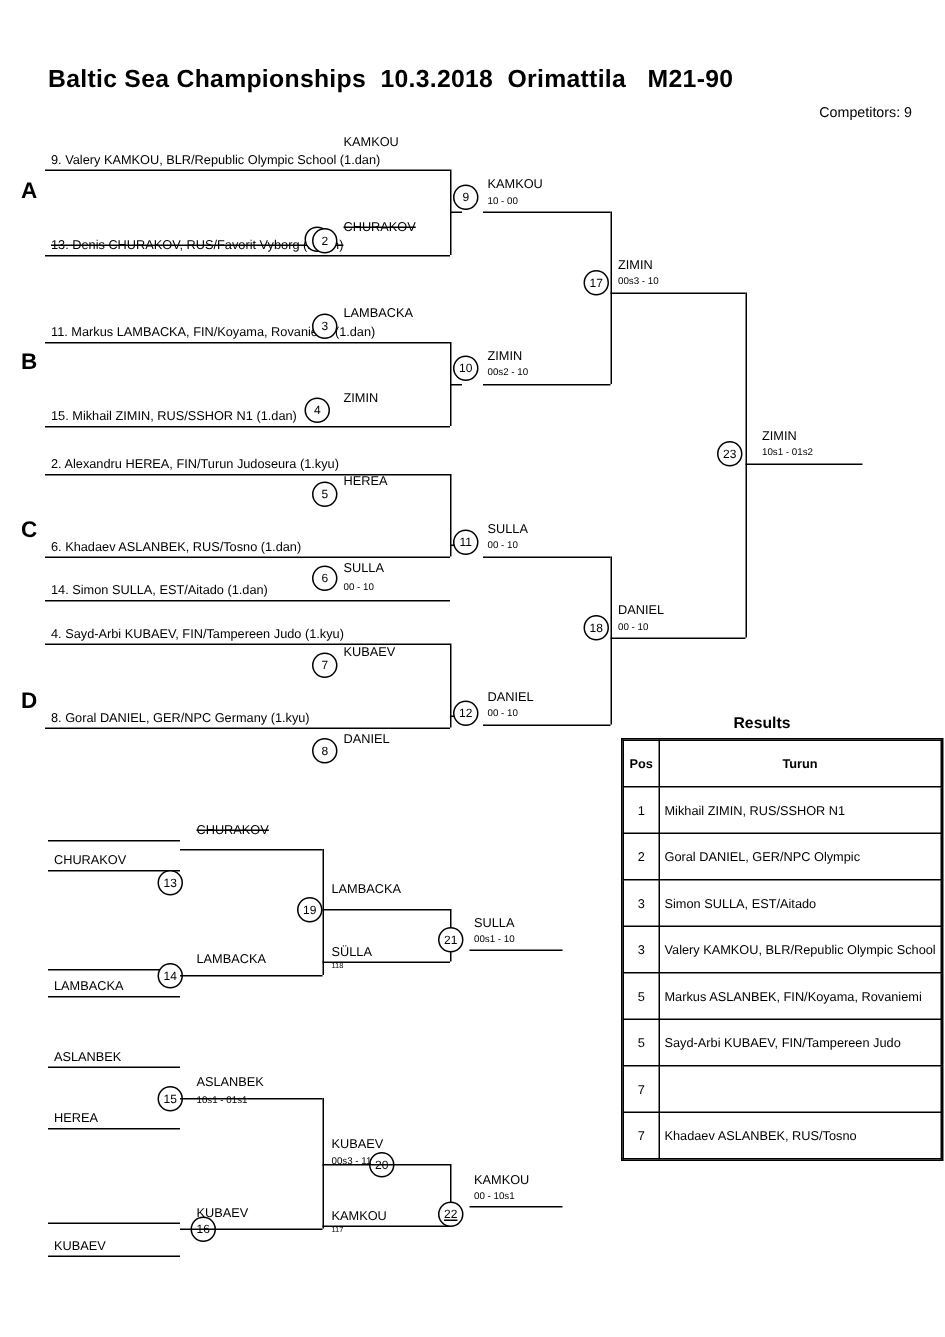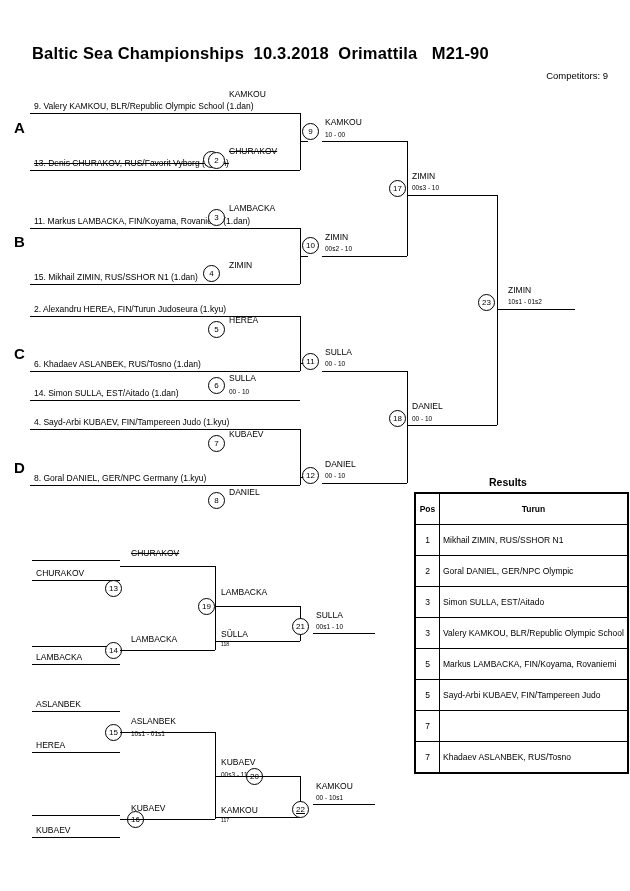--- a/index.html
+++ b/index.html
@@ -316,21 +316,21 @@
         <tr>
           <td class="pos">3</td>
           <td class="nm">Simon SULLA, EST/Aitado</td>
         </tr>
         <tr>
           <td class="pos">3</td>
           <td class="nm">Valery KAMKOU, BLR/Republic Olympic School</td>
         </tr>
         <tr>
           <td class="pos">5</td>
-          <td class="nm">Markus LAMBACKA, FIN/Koyama, Rovaniemi</td>
+          <td class="nm">Markus ASLANBEK, FIN/Koyama, Rovaniemi</td>
         </tr>
         <tr>
           <td class="pos">5</td>
           <td class="nm">Sayd-Arbi KUBAEV, FIN/Tampereen Judo</td>
         </tr>
         <tr>
           <td class="pos">7</td>
           <td class="nm"></td>
         </tr>
         <tr>

